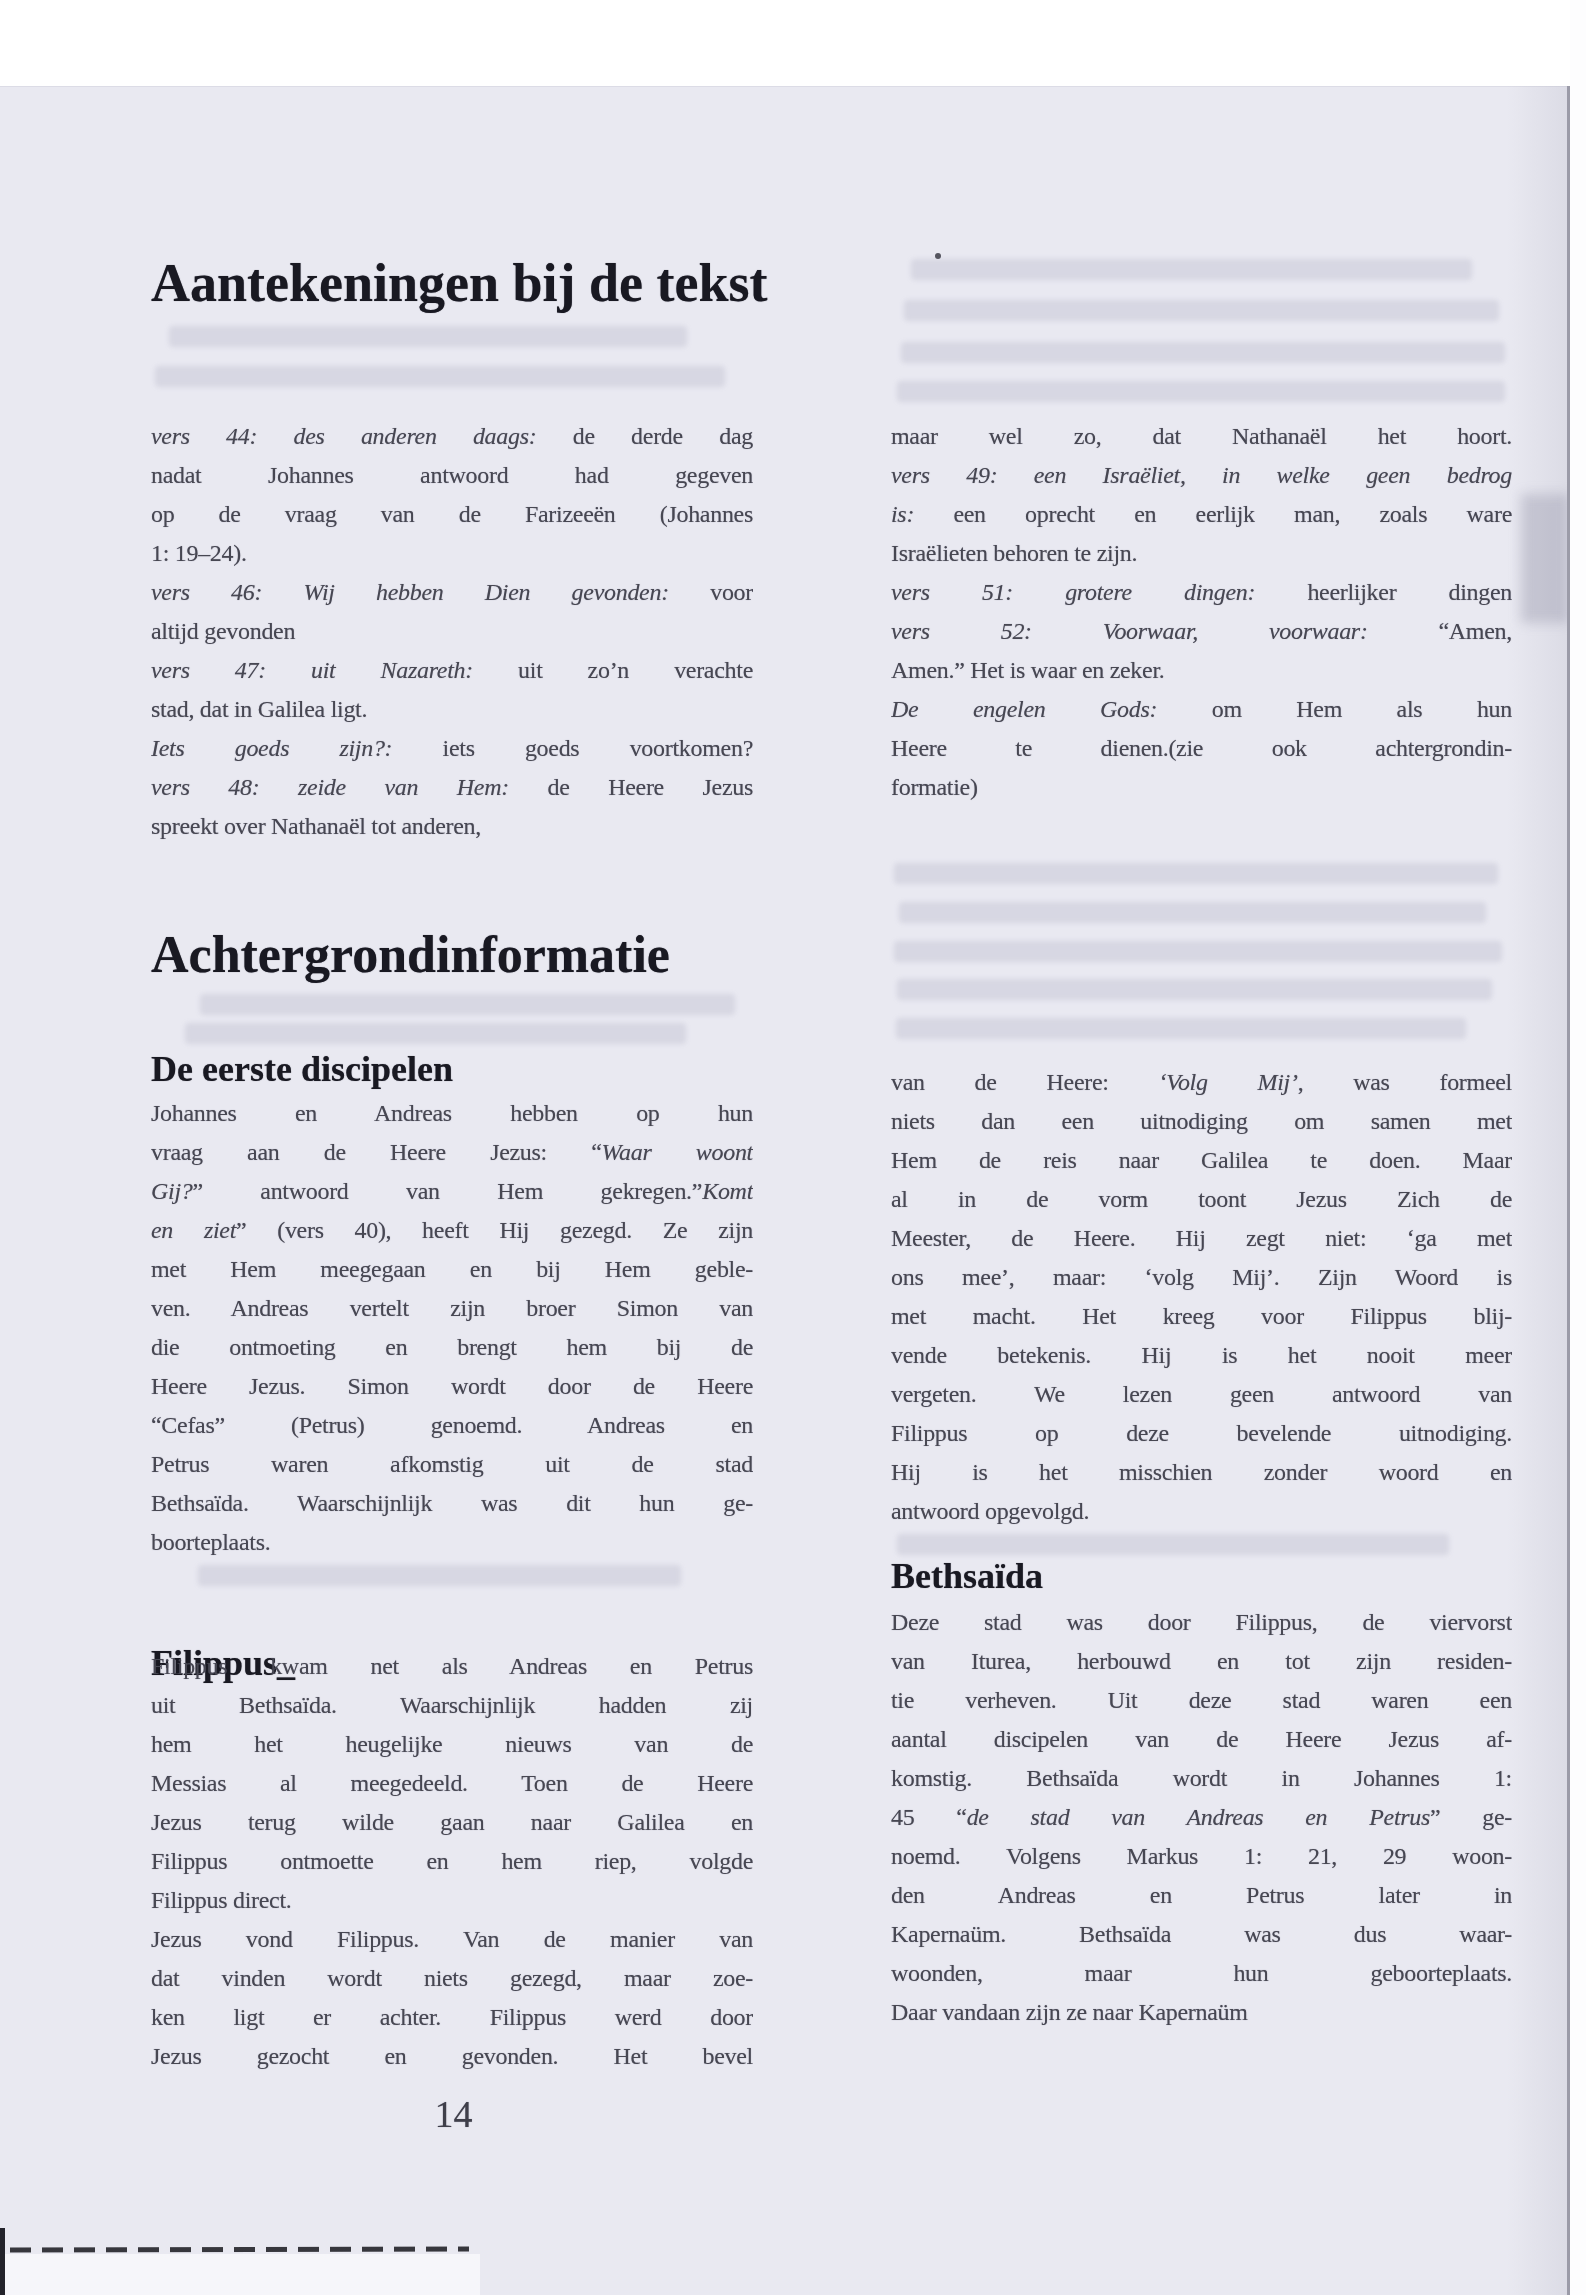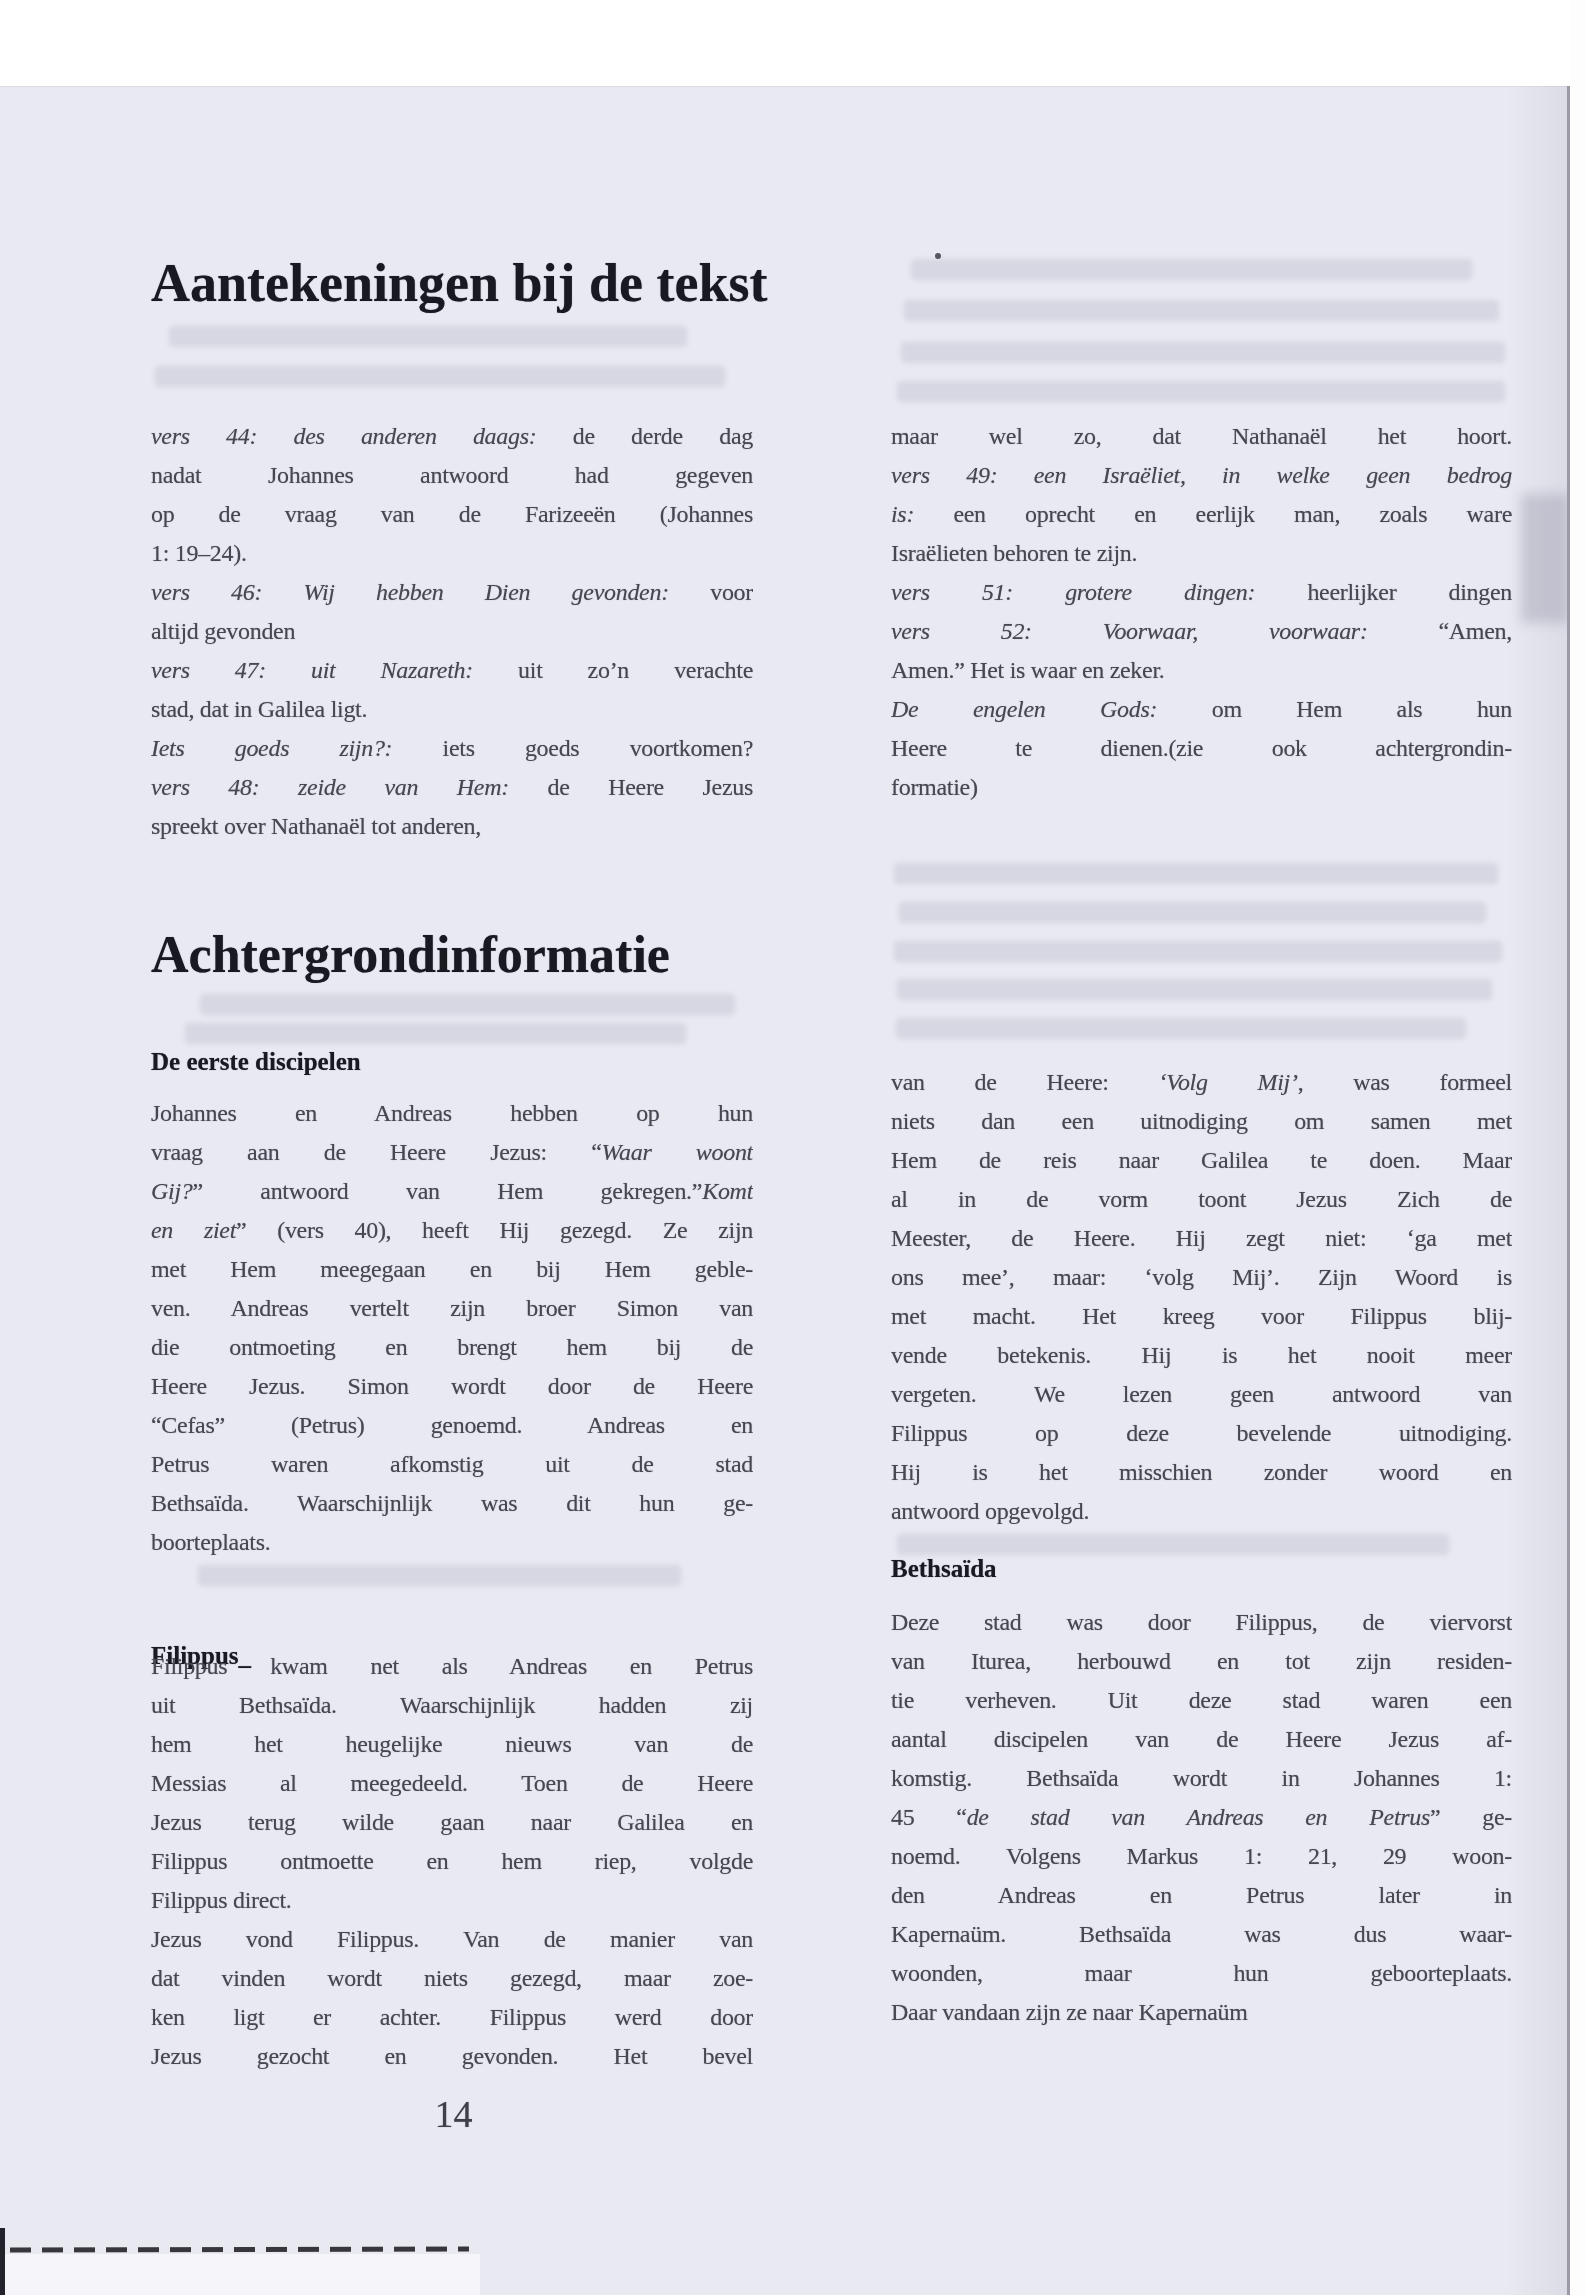--- a/index.html
+++ b/index.html
@@ -14,21 +14,21 @@
                background:linear-gradient(90deg,rgba(150,150,170,0) 0%,rgba(150,150,170,0.16) 100%);}
   .edge-blotch{position:absolute;left:1521px;top:494px;width:48px;height:129px;
                background:rgba(125,125,150,0.30);filter:blur(6px);}
   .right-margin{position:absolute;left:1570px;top:0;width:22.4px;height:2295px;background:#fdfdfe;}
 
   .txt{color:#474752;text-shadow:0 0 0.9px rgba(70,70,95,0.5);}
   .heading{color:#191922;font-weight:bold;text-shadow:0 0 0.9px rgba(25,25,40,0.6);}
 
   #title{position:absolute;left:151px;top:252px;font-size:54px;letter-spacing:0;}
   #bg-heading{position:absolute;left:151px;top:925px;font-size:52px;}
-  .subhead{position:absolute;font-size:25px;}
+  .subhead{position:absolute;font-size:36px;}
 
   .col{position:absolute;font-size:24px;letter-spacing:-0.3px;}
   .line{height:39px;line-height:39px;overflow:hidden;white-space:normal;
         text-align:justify;text-align-last:justify;}
   .line.last{text-align-last:left;}
   .it{font-style:italic;}
 
   .block{position:absolute;}
 
   #page-num{position:absolute;left:380px;top:2092px;width:147px;text-align:center;

